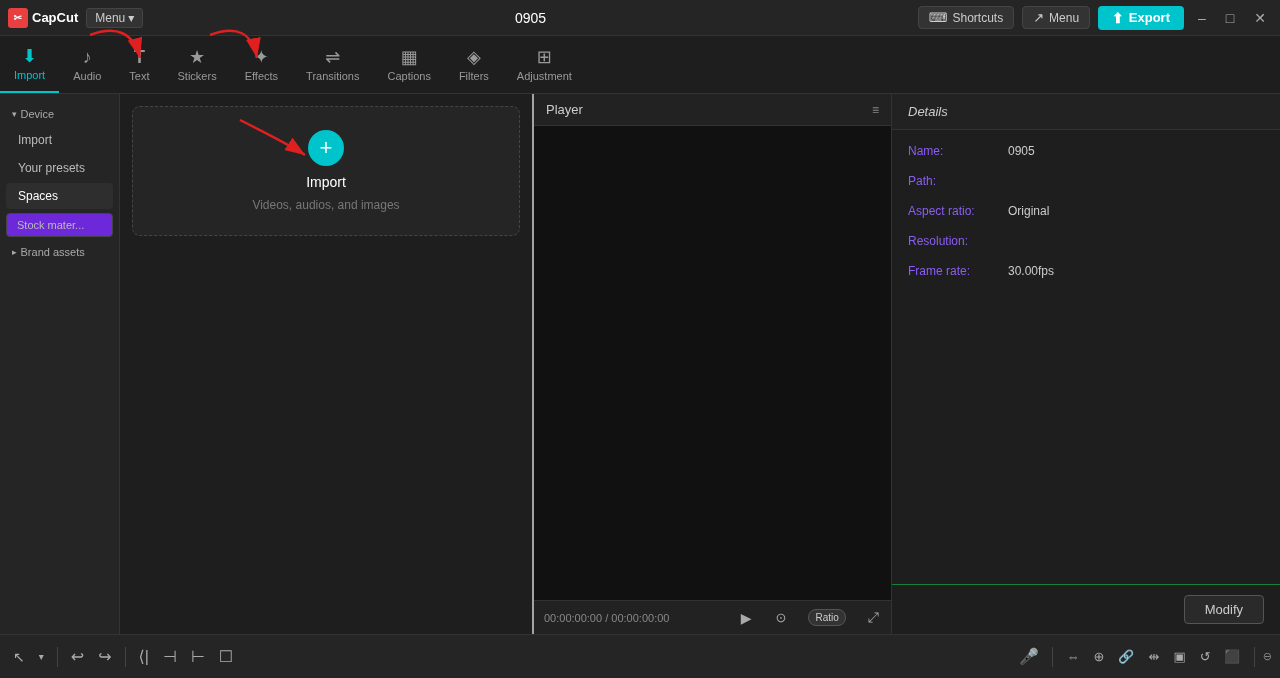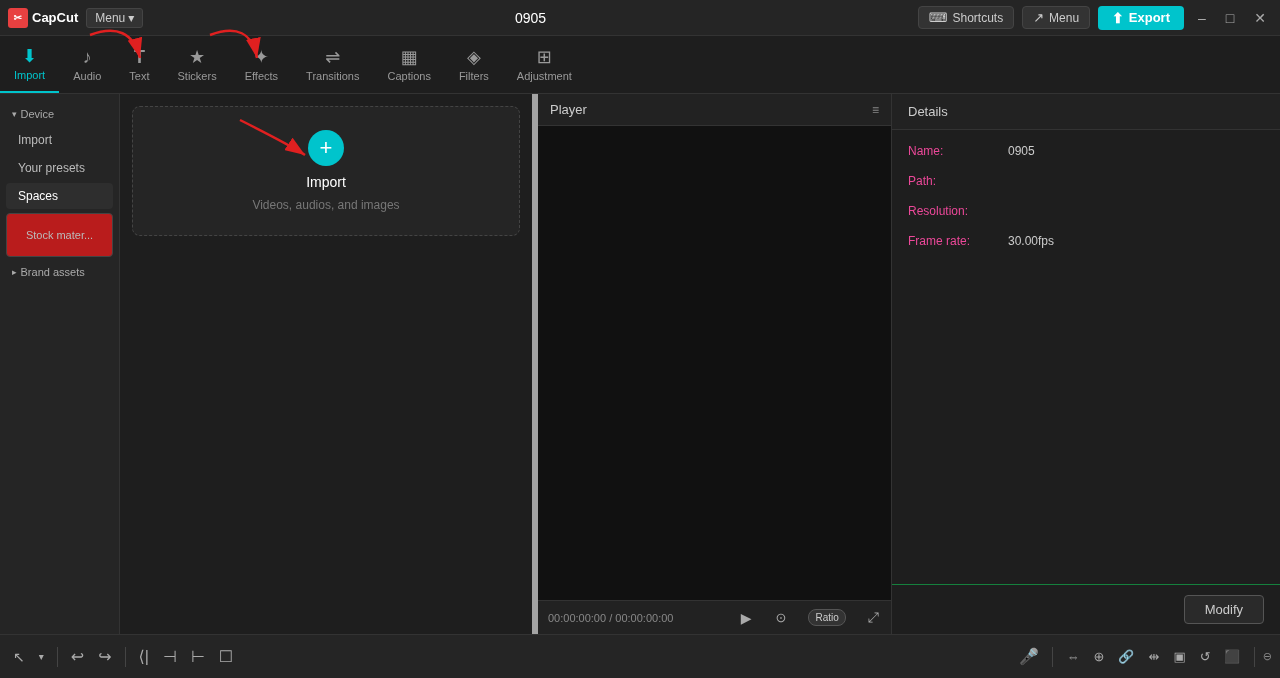--- a/index.html
+++ b/index.html
@@ -31,50 +31,50 @@
 
     
     #main-layout { display: flex; height: calc(678px - 36px - 58px - 44px); }
 
     
     #sidebar { width: 120px; background: #252525; border-right: 1px solid #333; display: flex; flex-direction: column; padding: 8px 0; }
     .sidebar-item { padding: 6px 12px; cursor: pointer; color: #bbb; font-size: 12px; border-radius: 4px; margin: 1px 6px; }
     .sidebar-item.active { background: #2a3a3a; color: #00c4cc; }
     .sidebar-section { padding: 6px 12px; color: #aaa; font-size: 11px; display: flex; align-items: center; gap: 4px; }
     .sidebar-section .arrow { font-size: 9px; }
-    .sidebar-stock { background: #b91c1c; border: 1px solid #444; border-radius: 4px; padding: 15px 10px; margin: 3px 6px; color: #bbb; font-size: 11px; cursor: pointer; text-align: center; }
+    .sidebar-stock { background: #6d28d9; border: 1px solid #444; border-radius: 4px; padding: 5px 10px; margin: 3px 6px; color: #bbb; font-size: 11px; cursor: pointer; text-align: left; }
 
     
     #content { flex: 1; background: #1e1e1e; display: flex; flex-direction: column; padding: 12px; }
     #import-area {
       border: 1px dashed #444; border-radius: 8px; background: #252525;
       display: flex; flex-direction: column; align-items: center; justify-content: center;
       height: 130px; cursor: pointer; gap: 8px;
     }
     .import-circle { width: 36px; height: 36px; background: #00c4cc; border-radius: 50%; display: flex; align-items: center; justify-content: center; color: #fff; font-size: 22px; }
     .import-label { color: #fff; font-size: 14px; font-weight: 500; }
     .import-sub { color: #777; font-size: 12px; }
 
     
-    #player { width: 360px; background: #ec4899; border-left: 6px solid #a3a3a3; border-right: 1px solid #333; display: flex; flex-direction: column; }
+    #player { width: 360px; background: #ec4899; border-left: 2px solid #a3a3a3; border-right: 1px solid #333; display: flex; flex-direction: column; }
     #player-header { display: flex; align-items: center; justify-content: space-between; padding: 8px 12px; background: #222; border-bottom: 1px solid #333; }
     #player-title { color: #ccc; font-size: 13px; }
     #player-content { flex: 1; background: #111; display: flex; align-items: center; justify-content: center; }
     #player-controls { display: flex; align-items: center; gap: 20px; padding: 6px 10px; background: #222; border-top: 1px solid #333; }
     .time-display { color: #888; font-size: 11px; flex: 1; }
     .ctrl-btn { background: none; border: none; color: #aaa; cursor: pointer; font-size: 14px; padding: 2px; }
     .ctrl-btn-sm { background: #333; border: 1px solid #555; color: #ccc; padding: 2px 6px; border-radius: 8px; font-size: 10px; cursor: pointer; }
 
     
     #details { flex: 1; background: #1e1e1e; display: flex; flex-direction: column; padding: 0; }
     #details-header { padding: 10px 16px; background: #222; border-bottom: 1px solid #333; }
-    #details-title { color: #ccc; font-size: 13px; font-weight: 500; }
+    #details-title { color: #ccc; font-size: 13px; font-weight: 500; font-style: italic; }
     #details-body { padding: 14px 16px; flex: 1; }
     .detail-row { display: flex; margin-bottom: 16px; }
-    .detail-label { color: #ec4899; font-size: 12px; width: 100px; flex-shrink: 0; }
+    .detail-label { color: #8b5cf6; font-size: 12px; width: 100px; flex-shrink: 0; }
     .detail-value { color: #ccc; font-size: 12px; flex: 1; }
     .detail-value.path { font-size: 11px; color: #aaa; word-break: break-all; }
     #details-footer { padding: 10px 16px; border-top: 1px solid #15803d; display: flex; justify-content: flex-end; }
     #modify-btn { background: #2a2a2a; border: 1px solid #555; color: #ccc; padding: 6px 20px; border-radius: 4px; cursor: pointer; font-size: 13px; }
 
     
     #timeline-bar {
       height: 44px; background: #252525; border-top: 1px solid #333;
       display: flex; align-items: center; padding: 0 8px; gap: 4px;
     }
@@ -220,20 +220,24 @@
       <div id="details-header">
         <span id="details-title">Details</span>
       </div>
       <div id="details-body">
         <div class="detail-row">
           <span class="detail-label">Name:</span>
           <span class="detail-value">0905</span>
         </div>
         <div class="detail-row">
           <span class="detail-label">Path:</span>
+        </div>
+        <div class="detail-row">
+          <span class="detail-label">Aspect ratio:</span>
+          <span class="detail-value">Original</span>
         </div>
         <div class="detail-row">
           <span class="detail-label">Resolution:</span>
         </div>
         <div class="detail-row">
           <span class="detail-label">Frame rate:</span>
           <span class="detail-value">30.00fps</span>
         </div>
       </div>
       <div id="details-footer">

